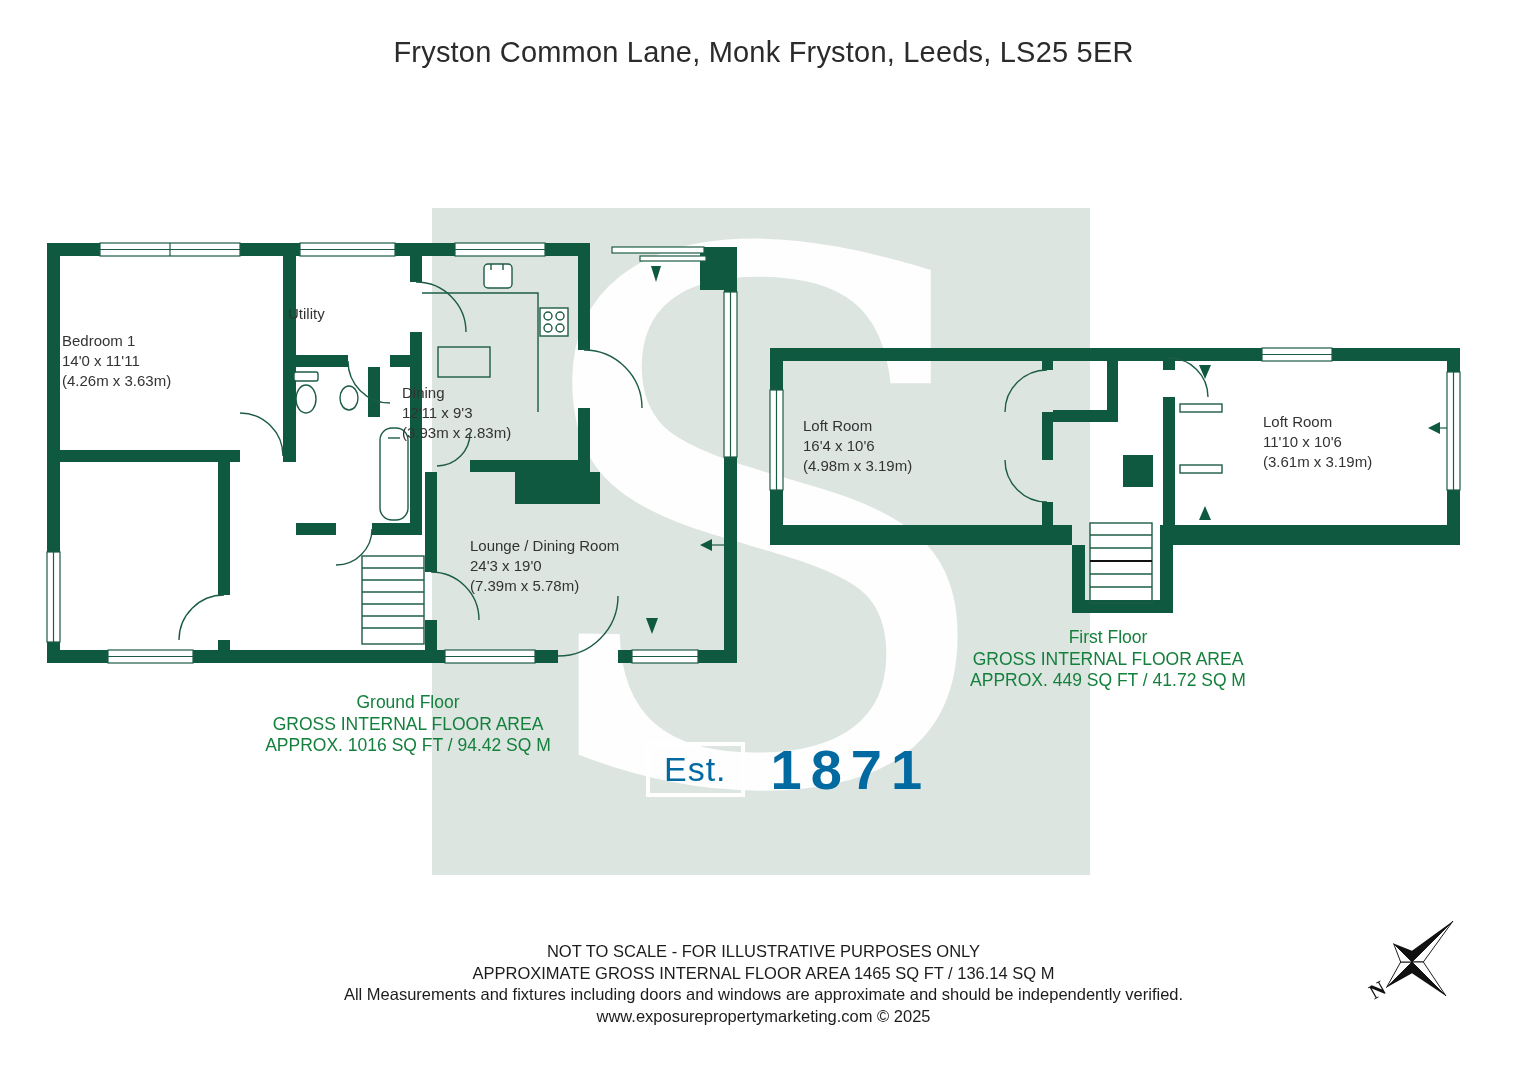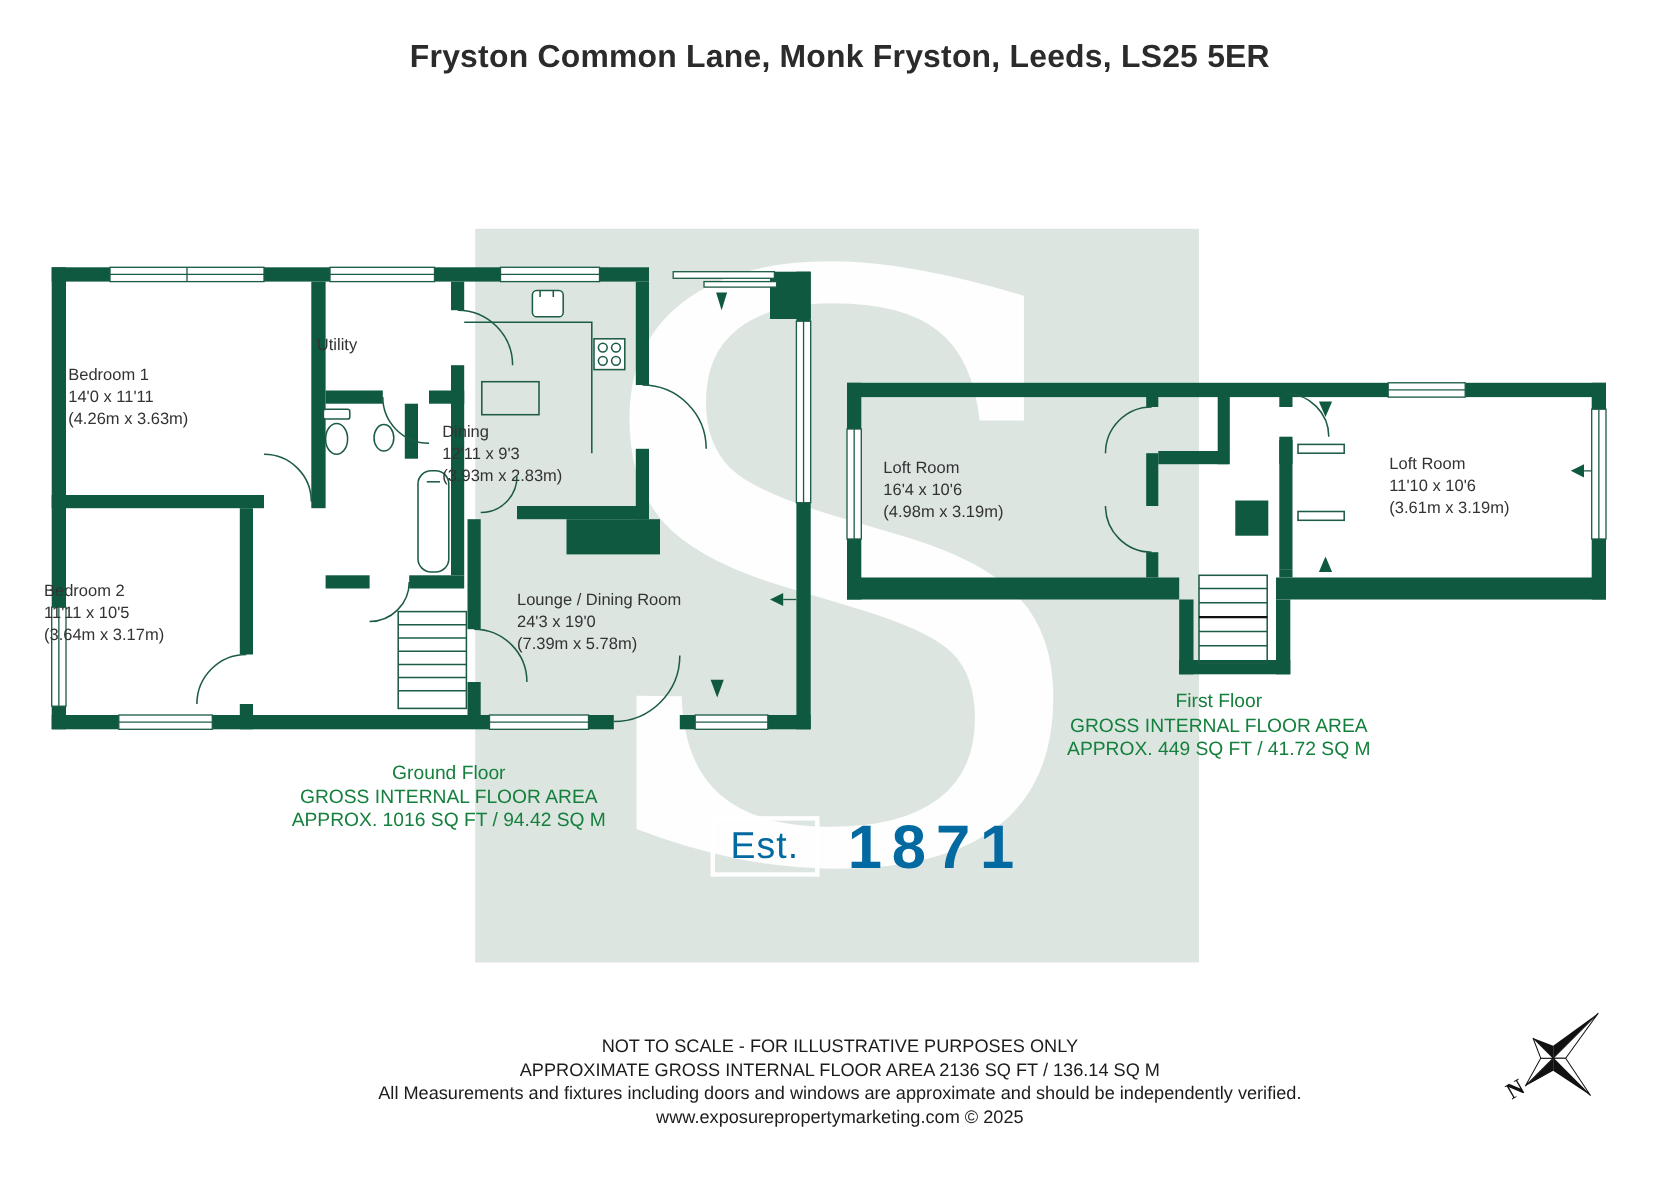--- a/index.html
+++ b/index.html
@@ -1,19 +1,19 @@
 <!DOCTYPE html>
 <html><head>
 <meta charset="utf-8">
 <style>
   html,body{margin:0;padding:0;background:#fff;}
   .page{position:relative;width:1527px;height:1080px;background:#fff;overflow:hidden;
         font-family:"Liberation Sans", sans-serif;color:#2b2b2b;}
   .title{position:absolute;left:0;top:36px;width:100%;text-align:center;
-         font-size:29px;font-weight:700;color:#2b2b2b;letter-spacing:.2px;}
+         font-size:29px;font-weight:400;color:#2b2b2b;letter-spacing:.2px;}
   .band{position:absolute;left:432px;top:208px;width:658px;height:667px;background:#dde5e1;overflow:hidden;}
   .wletter{position:absolute;left:50%;top:50%;transform:translate(-50%,-52%);
            font-family:"DejaVu Serif", serif;font-size:730px;line-height:1;color:#fdfefd;}
   .estrow{position:absolute;left:214px;top:496px;display:flex;align-items:center;color:#0369a1;margin-top:33px;}
   .estbox{border:4px solid #fff;padding:4px 14px;font-size:34px;letter-spacing:1px;}
   .estyear{margin-left:26px;font-size:56px;letter-spacing:9px;font-weight:700;}
   svg.plan{position:absolute;left:0;top:0;width:1527px;height:1080px;}
   .w{fill:#0e5940;}
   .t{stroke:#1d5c44;stroke-width:1.4;fill:none;}
   .fx{stroke:#1d5c44;stroke-width:1.4;fill:#ffffff;}
@@ -237,25 +237,20 @@
       <polygon points="-48,0 -8,8 0,0" fill="#fff" stroke="#111" stroke-width="0.9"></polygon>
       <text class="cstar" transform="translate(-2,-46) rotate(105)" text-anchor="middle" font-size="21" font-weight="bold" fill="#111">N</text>
     </g>
   </svg>
 
   <div class="rlabel" style="left:62px;top:331px;width:220px">
     <div>Bedroom 1</div>
     <div>14'0 x 11'11</div>
     <div>(4.26m x 3.63m)</div>
   </div>
-  <div class="rlabel" style="left:40px;top:528px;width:200px">
-    <div>Bedroom 2</div>
-    <div>11'11 x 10'5</div>
-    <div>(3.64m x 3.17m)</div>
-  </div>
   <div class="rlabel" style="left:288px;top:304px;width:120px">
     <div>Utility</div>
   </div>
   <div class="rlabel" style="left:402px;top:383px;width:200px">
     <div>Dining</div>
     <div>12'11 x 9'3</div>
     <div>(3.93m x 2.83m)</div>
   </div>
   <div class="rlabel" style="left:470px;top:536px;width:262px">
     <div>Lounge / Dining Room</div>
@@ -279,18 +274,18 @@
     <div>APPROX. 1016 SQ FT / 94.42 SQ M</div>
   </div>
   <div class="caption" style="left:858px;top:627px;width:500px">
     <div>First Floor</div>
     <div>GROSS INTERNAL FLOOR AREA</div>
     <div>APPROX. 449 SQ FT / 41.72 SQ M</div>
   </div>
 
   <div class="footer">
     <div>NOT TO SCALE - FOR ILLUSTRATIVE PURPOSES ONLY</div>
-    <div>APPROXIMATE GROSS INTERNAL FLOOR AREA 2136 SQ FT / 136.14 SQ M</div>
+    <div>APPROXIMATE GROSS INTERNAL FLOOR AREA 1465 SQ FT / 136.14 SQ M</div>
     <div>All Measurements and fixtures including doors and windows are approximate and should be independently verified.</div>
     <div>www.exposurepropertymarketing.com © 2025</div>
   </div>
 
 </div>
 
 </body></html>

